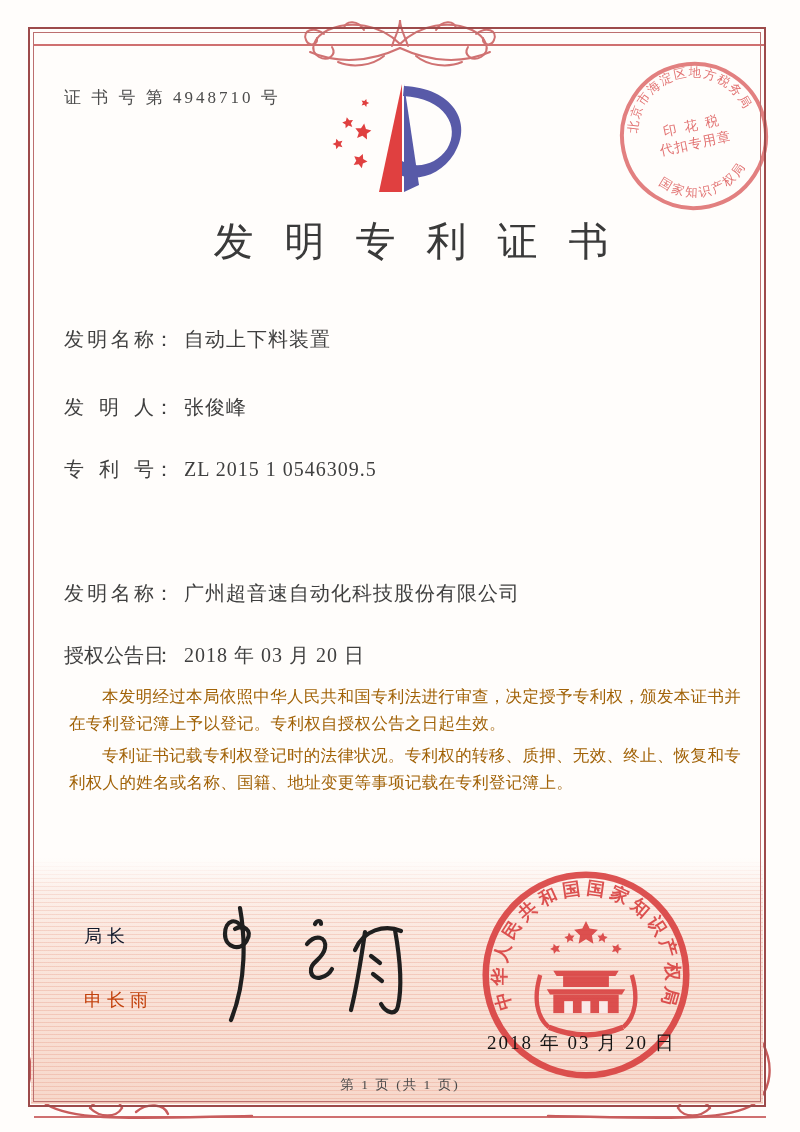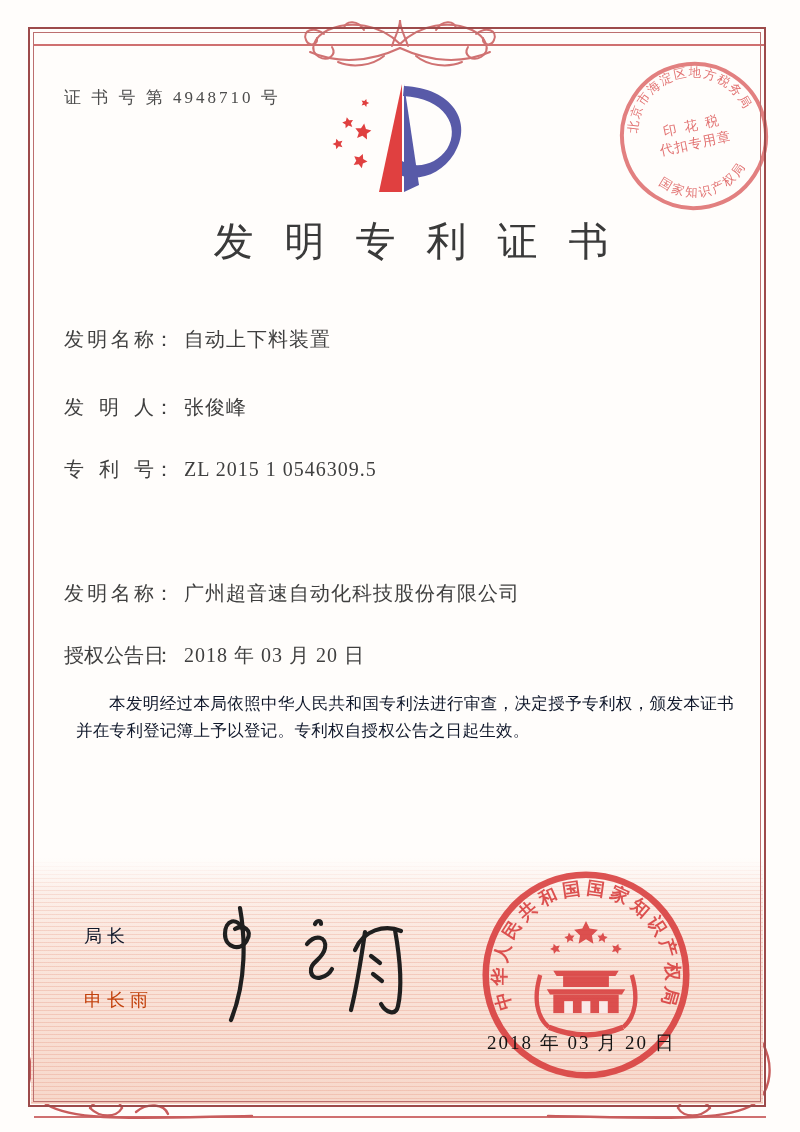--- a/index.html
+++ b/index.html
@@ -39,22 +39,22 @@
     color:#3a3a3a;z-index:2;font-weight:500;
   }
   
   .field{position:absolute;left:64px;font-size:20px;color:#3f3f3f;z-index:2;white-space:nowrap;}
   .field .flabel{display:inline-block;width:90px;text-align:justify;text-align-last:justify;}
   .field .fcolon{display:inline-block;margin-right:10px;}
   .field .fvalue{letter-spacing:1px;}
   
   .body-text{position:absolute;left:64px;top:678px;width:682px;z-index:2;}
   .body-text p{
-    margin:12px;font-size:16.5px;line-height:27px;text-align:justify;
-    text-indent:2em;color:#0f172a;letter-spacing:.3px;
+    margin:5px;font-size:16.5px;line-height:27px;text-align:justify;
+    text-indent:2em;color:#a16207;letter-spacing:.3px;
   }
   
   .sig-title{position:absolute;left:84px;top:924px;font-size:18px;letter-spacing:5px;color:#0f172a;z-index:2;font-family:"Liberation Sans","DejaVu Sans",sans-serif;text-align:center;}
   .sig-name{position:absolute;left:84px;top:988px;font-size:18px;letter-spacing:5px;color:#c2410c;z-index:2;font-family:"Liberation Sans","DejaVu Sans",sans-serif;}
   .signature-svg{position:absolute;left:185px;top:898px;z-index:2;}
   .big-seal{position:absolute;left:477px;top:866px;z-index:2;opacity:.88;}
   .seal-date{position:absolute;left:487px;top:1030px;font-size:19px;letter-spacing:2px;color:#141414;z-index:3;}
   .footer{
     position:absolute;left:0;top:1076px;width:100%;text-align:center;
     font-size:13.5px;letter-spacing:2px;color:#4a4a4a;z-index:3;
@@ -153,20 +153,21 @@
   </div>
   <div class="field" style="top:580px">
     <span class="flabel">发明名称</span><span class="fcolon">：</span><span class="fvalue">广州超音速自动化科技股份有限公司</span>
   </div>
   <div class="field" style="top:642px">
     <span class="flabel">授权公告日</span><span class="fcolon">：</span><span class="fvalue">2018 年 03 月 20 日</span>
   </div>
 
   <div class="body-text">
     <p>本发明经过本局依照中华人民共和国专利法进行审查，决定授予专利权，颁发本证书并在专利登记簿上予以登记。专利权自授权公告之日起生效。</p>
+    <p>专利证书记载专利权登记时的法律状况。专利权的转移、质押、无效、终止、恢复和专利权人的姓名或名称、国籍、地址变更等事项记载在专利登记簿上。</p>
   </div>
 
   <div class="sig-title">局长</div>
   <div class="sig-name">申长雨</div>
 
   <svg class="signature-svg" width="270" height="132" viewBox="0 0 270 132">
     <g fill="none" stroke="#1f1f1f" stroke-width="4.2" stroke-linecap="round" stroke-linejoin="round">
       <path d="M58 32 C52 18 40 22 40 36 C40 50 56 54 62 42 C68 32 58 26 50 31"></path>
       <path d="M55 10 C60 38 62 82 46 122"></path>
       <path d="M130 26 C132 22 136 22 136 26"></path>
@@ -201,14 +202,15 @@
       <rect x="96" y="124" width="8" height="11" fill="#fff" opacity="0.9"></rect>
       <rect x="112" y="124" width="8" height="11" fill="#fff" opacity="0.9"></rect>
       <path d="M58,100 C52,120 54,138 66,148" fill="none" stroke="#d83c3c" stroke-width="4"></path>
       <path d="M142,100 C148,120 146,138 134,148" fill="none" stroke="#d83c3c" stroke-width="4"></path>
       <path d="M66,148 Q100,162 134,148" fill="none" stroke="#d83c3c" stroke-width="5"></path>
     </g>
   </svg>
 
   <div class="seal-date">2018 年 03 月 20 日</div>
 
+  <div class="footer">第 1 页 (共 1 页)</div>
 
 </div>
 
 </body></html>

